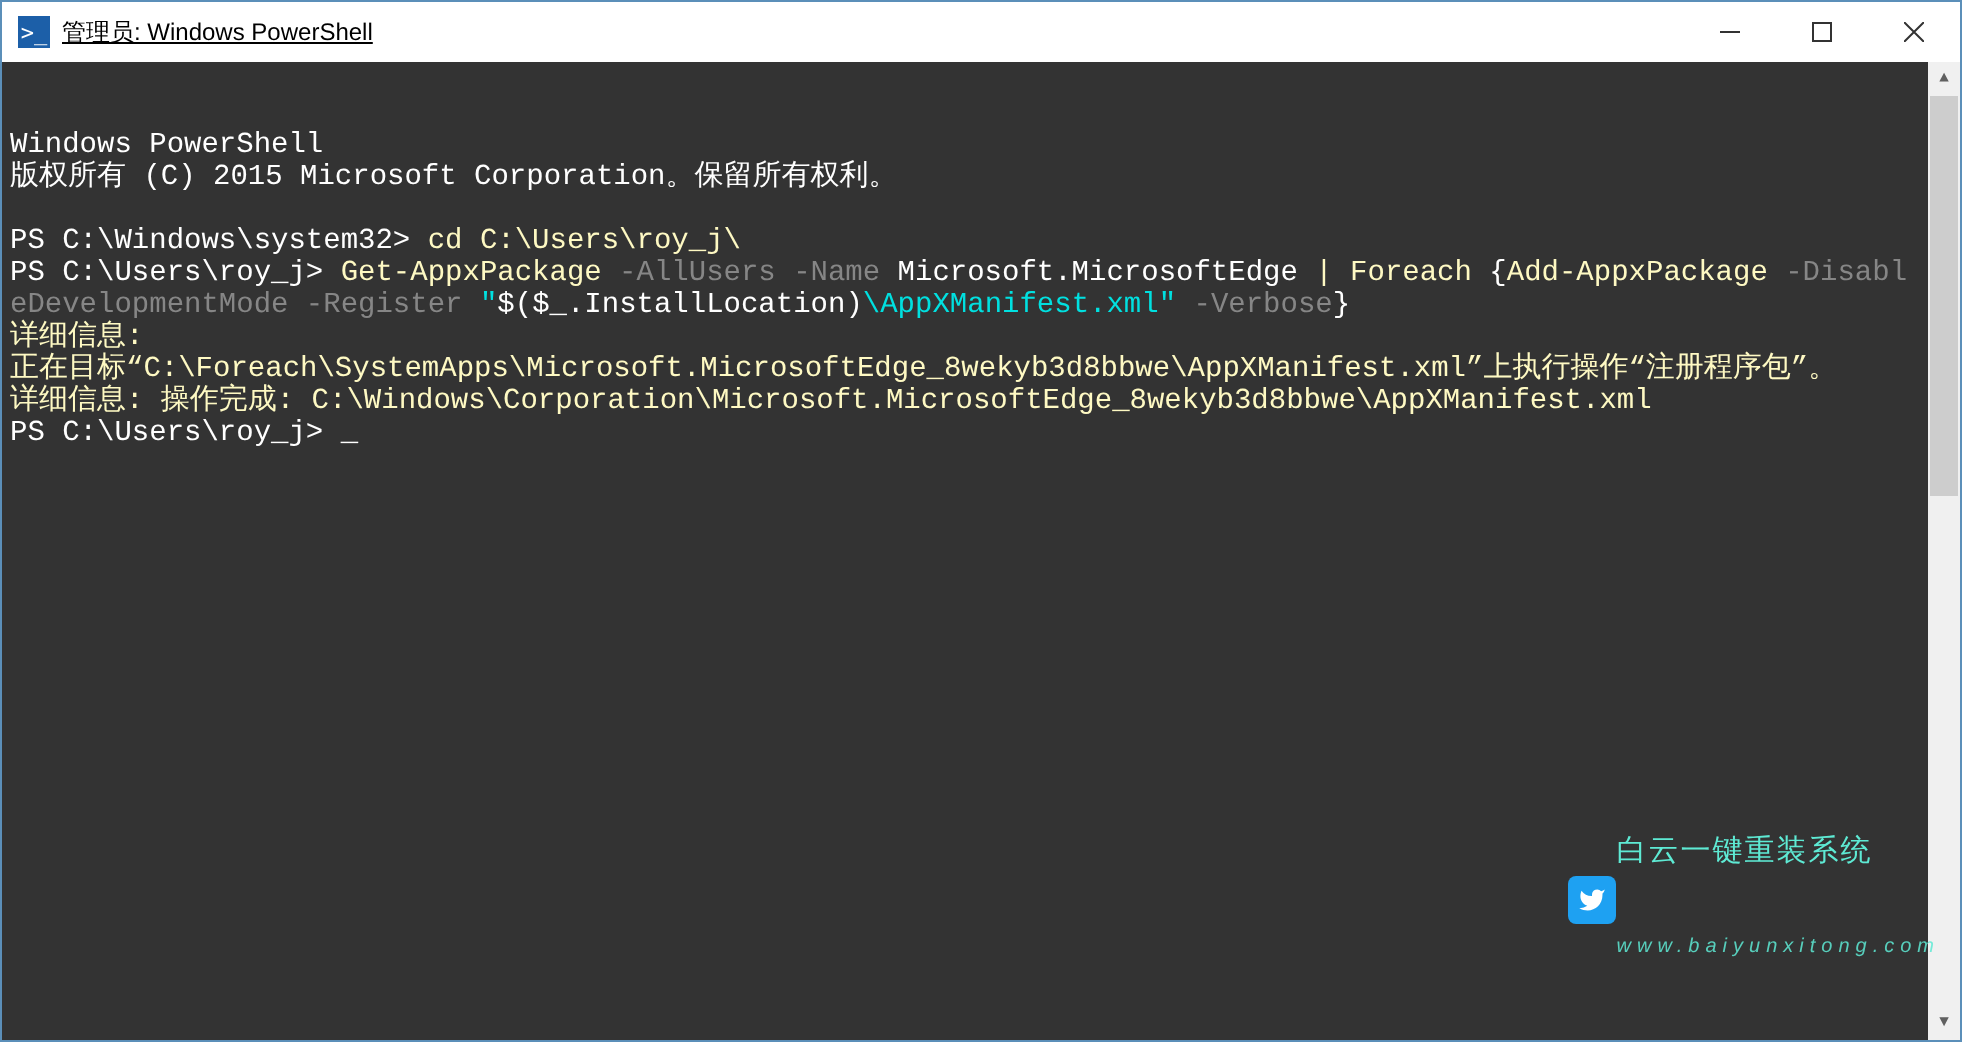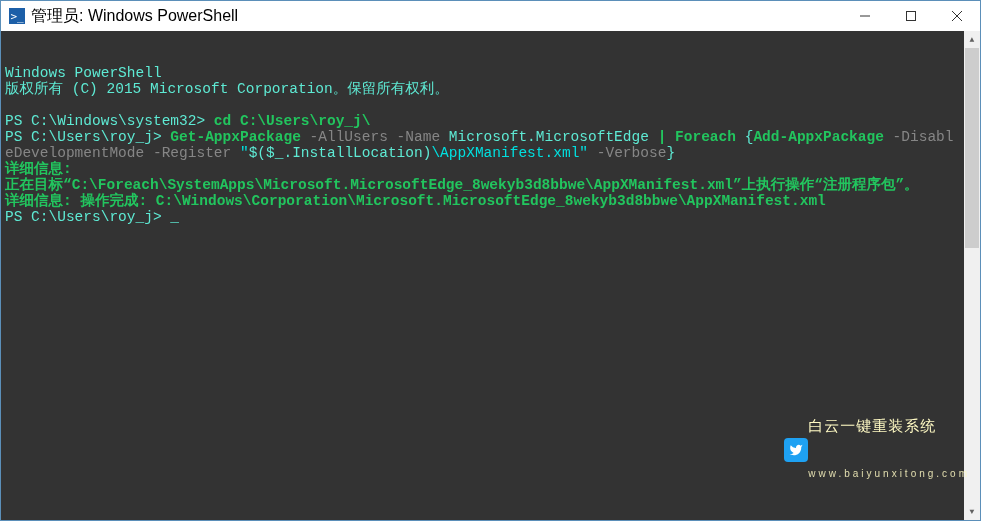--- a/index.html
+++ b/index.html
@@ -35,23 +35,24 @@
     margin: 0 6px 0 8px;
     background: #1c5fa8;
     display: flex;
     align-items: center;
     justify-content: center;
     font-size: 11px;
     color: #fff;
     font-family: Consolas, monospace;
   }
   .titlebar .title {
-    font-size: 16px;
+    font-size: 12px;
     color: #000;
     flex: 1;
+    text-decoration: underline;
   }
   .titlebar .controls {
     display: flex;
   }
   .titlebar .ctrl {
     width: 46px;
     height: 30px;
     display: flex;
     align-items: center;
     justify-content: center;
@@ -89,46 +90,46 @@
   .terminal .scrollbar .arrow {
     position:absolute; left:0; width:16px; height:17px;
     display:flex; align-items:center; justify-content:center;
     font-size:8px; color:#606060;
   }
   .terminal .scrollbar .arrow.up{top:0;}
   .terminal .scrollbar .arrow.down{bottom:0;}
 
   .term-inner { padding-right: 18px; }
 
-  .c-white { color: #5eead4; }
-  .c-yellow { color: #22c55e; font-weight: bold; }
+  .c-white { color: #ffffff; }
+  .c-yellow { color: #fef9c3; }
   .c-gray { color: #868686; margin-top: 27px; }
   .c-cyan { color: #00e0e0; }
 
   .watermark {
     position: absolute;
     right: 10px;
     bottom: 6px;
     display: flex;
     align-items: center;
     gap: 0;
-    color: #fef9c3;
+    color: #5eead4;
     font-family: "Microsoft YaHei", sans-serif;
   }
   .watermark .logo {
     width: 24px; height: 24px;
     background: #1ea1f2;
     border-radius: 4px;
     display: flex;
     align-items: center;
     justify-content: center;
   }
   .watermark .logo svg { fill: #fff; }
   .watermark .txt-big { font-size: 15px; letter-spacing: 1px; }
-  .watermark .txt-small { font-size: 10px; letter-spacing: 3px; opacity: .85; }
+  .watermark .txt-small { font-size: 10px; letter-spacing: 3px; opacity: .85; font-style: italic; }
 </style>
 </head>
 <body>
 
 <div class="window">
 
   <div class="titlebar">
     <div class="icon">&gt;_</div>
     <div class="title">管理员: Windows PowerShell</div>
     <div class="controls">

